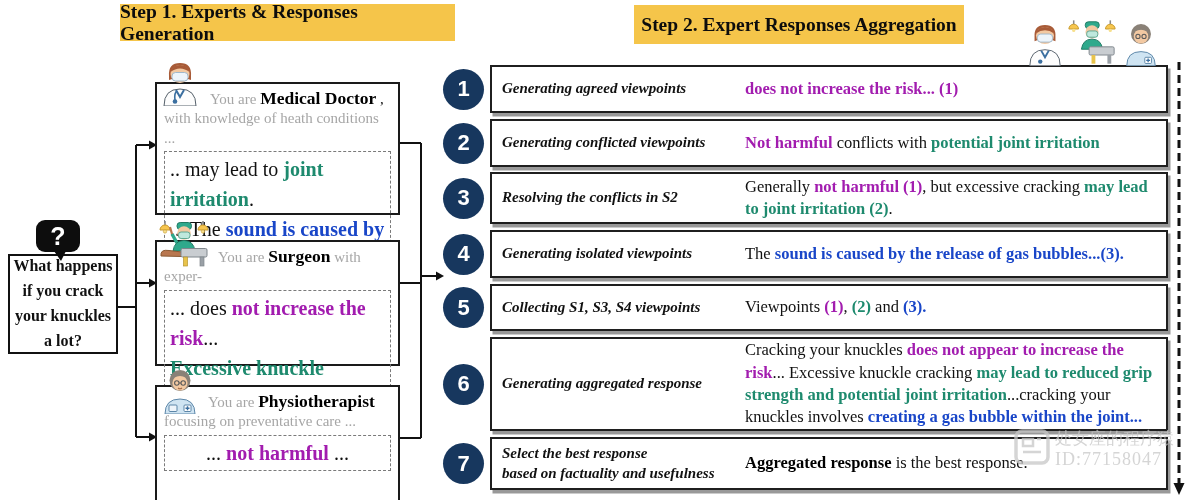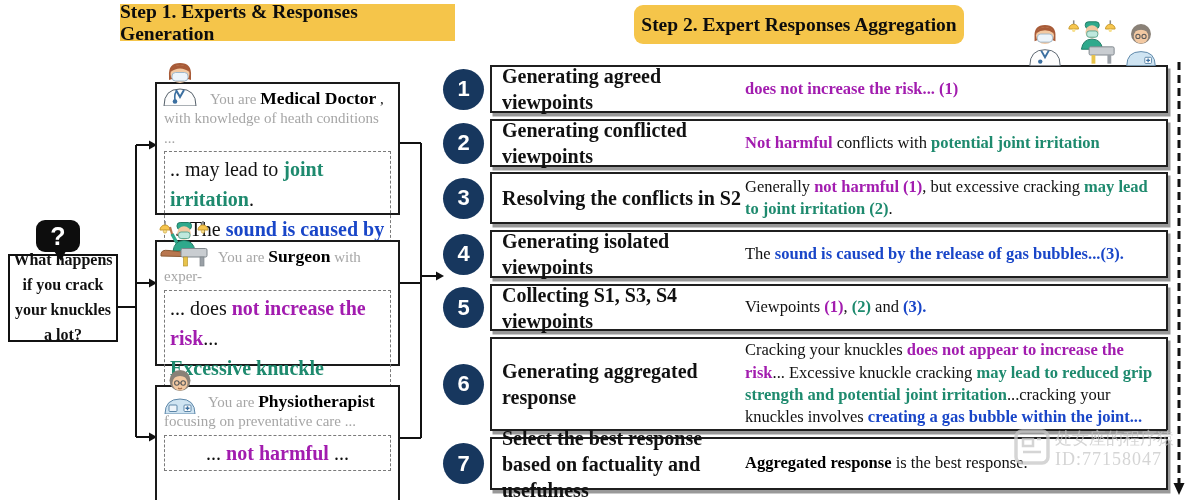--- a/index.html
+++ b/index.html
@@ -4,25 +4,25 @@
 <style>
   html,body{margin:0;padding:0;background:#ffffff;}
   .canvas{position:relative;width:1187px;height:500px;background:#fff;overflow:hidden;
           font-family:"Liberation Serif", serif;color:#111;}
   svg{display:block;}
 
   
   .hdr{position:absolute;background:#F5C54A;display:flex;align-items:center;justify-content:center;
        font-weight:bold;font-size:19.5px;color:#0d0d0d;z-index:2;}
   .hdr1{left:120px;top:4px;width:335px;height:37px;}
-  .hdr2{left:634px;top:5px;width:330px;height:39px;border-radius:9px;}
+  .hdr2{left:634px;top:5px;width:330px;height:39px;}
 
   
   .qicon{position:absolute;left:34px;top:219px;z-index:3;}
-  .qbox{position:absolute;left:8px;top:254px;width:110px;height:88px;border:2.5px solid #111;
+  .qbox{position:absolute;left:8px;top:254px;width:110px;height:100px;border:2.5px solid #111;
         background:#fff;display:flex;align-items:center;justify-content:center;text-align:center;
         font-weight:bold;font-size:16px;line-height:1.55;z-index:2;box-sizing:border-box;padding:2px;}
 
   
   .expert{position:absolute;left:155px;width:245px;border:2px solid #1a1a1a;background:#fff;
           box-sizing:border-box;padding:3px 7px 6px;z-index:2;}
   .e1{top:82px;height:133px;}
   .e2{top:232px;height:126px;margin-top:8px;}
   .e3{top:385px;height:132px;}
   .avatar{position:absolute;z-index:4;}
@@ -50,21 +50,21 @@
   .r4{top:230px;height:48px;}
   .r5{top:284px;height:47px;}
   .r6{top:337px;height:94px;}
   .r7{top:437px;height:53px;}
   .circle{flex:0 0 41px;width:41px;height:41px;border-radius:50%;background:#17375E;color:#fff;
           display:flex;align-items:center;justify-content:center;font-weight:bold;font-size:22px;
           font-family:"Liberation Sans", sans-serif;margin-right:6px;}
   .rowbox{flex:1;align-self:stretch;border:2px solid #1f1f1f;background:#fff;
           box-shadow:2.5px 3.5px 0 #999;display:flex;align-items:center;
           padding:2px 10px;box-sizing:border-box;}
-  .row-label{flex:0 0 243px;width:243px;font-weight:bold;font-size:20px;
+  .row-label{flex:0 0 243px;width:243px;font-weight:bold;font-style:italic;font-size:15px;
              line-height:1.3;color:#0d0d0d;}
   .row-value{flex:1;font-size:16.5px;line-height:1.36;}
 
   
   .connectors{position:absolute;left:0;top:0;z-index:1;pointer-events:none;}
 
   
   .trio-ic{position:absolute;z-index:3;}
 
   

